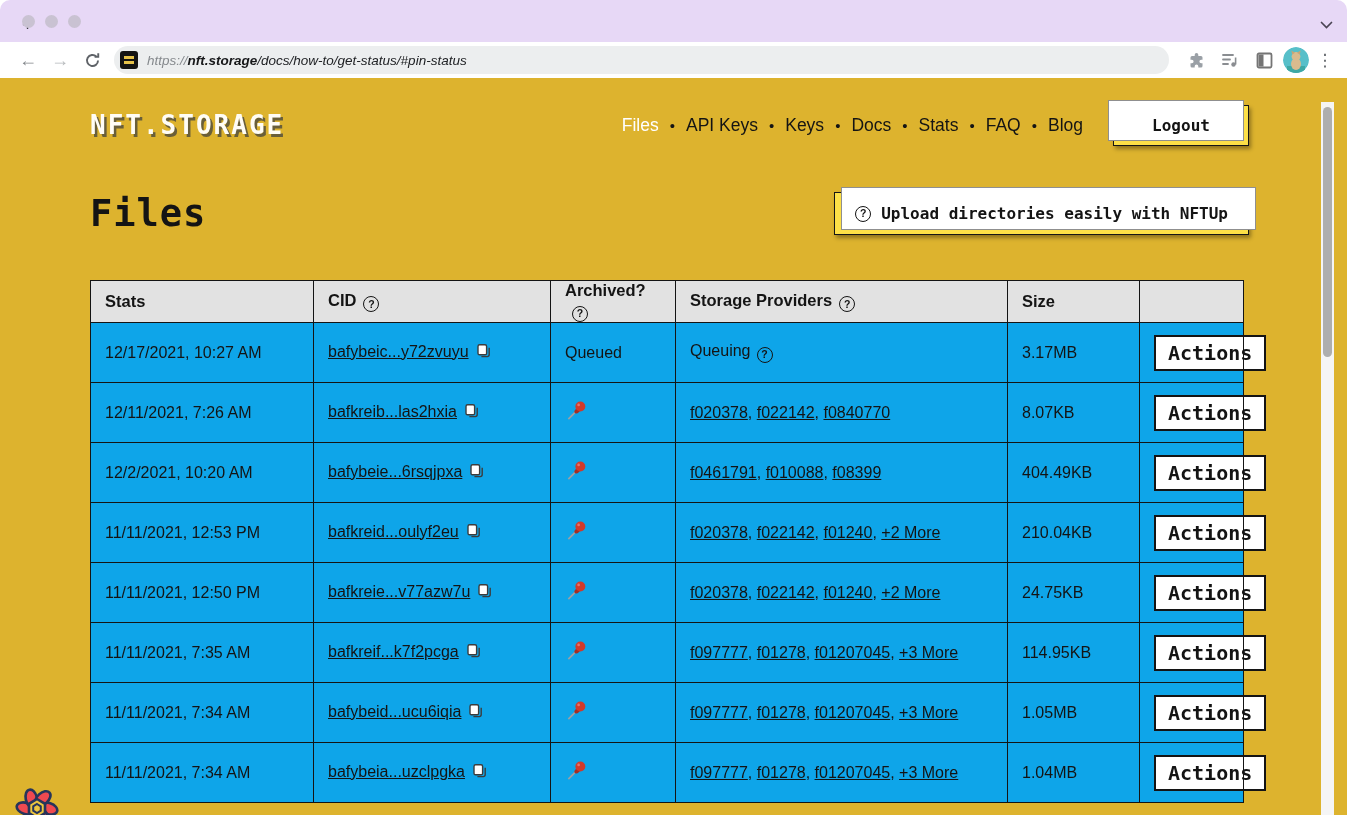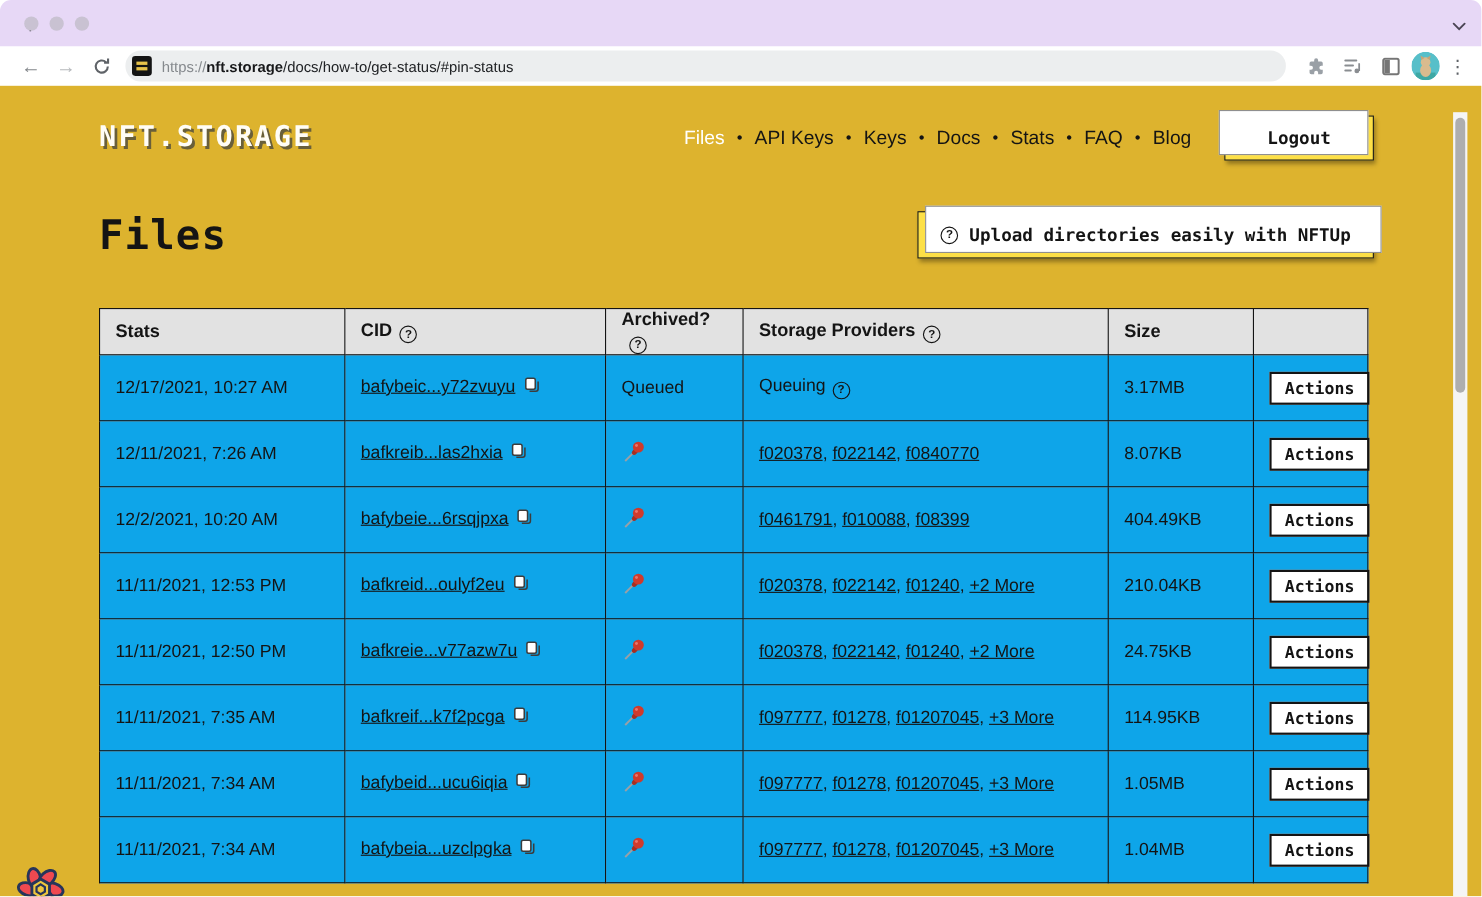--- a/index.html
+++ b/index.html
@@ -19,21 +19,21 @@
   .strip-chevron { position:absolute; right:14px; top:16px; }
 
   .favicon { width:18px; height:18px; min-width:18px; background:#141414; border-radius:3px; position:relative; }
   .favicon::after { content:""; position:absolute; left:4px; top:5px; width:10px; height:3px; background:#e6c24a; box-shadow:0 5px 0 #e6c24a; }
 
   .toolbar { height:36px; background:#fff; display:flex; align-items:center; padding:0 10px 0 14px; gap:4px; }
   .nav-arrow { font-size:18px; width:28px; text-align:center; }
   .arrow-back { color:#84888c; }
   .arrow-fwd { color:#b7babd; }
   .reload-btn { width:28px; display:flex; justify-content:center; }
-  .urlbar { flex:1; height:28px; background:#eceeef; border-radius:14px; display:flex; align-items:center; padding:0 14px 0 6px; margin:0 8px 0 4px; gap:9px; }
+  .urlbar { flex:1; height:28px; background:#eceeef; border-radius:14px; display:flex; align-items:center; padding:0 14px 0 6px; margin:0 8px 0 4px; gap:9px;font-style:italic; }
   .urlbar .favicon { width:18px; height:18px; }
   .url-text { font-size:13.5px; white-space:nowrap; overflow:hidden; }
   .url-scheme { color:#85898d; }
   .url-domain { color:#17181a; font-weight:700; }
   .url-path { color:#202225; }
   .tb-icon { width:30px; display:flex; justify-content:center; align-items:center; }
   .avatar { width:26px; height:26px; border-radius:50%; overflow:hidden; }
   .menu-dots { font-size:17px; color:#5f6368; width:24px; text-align:center; }
 
   
@@ -67,21 +67,21 @@
   table.files td { height:60px; font-size:16px; color:#141414; background:#0ea5e9; }
   .col-date{width:223px;} .col-cid{width:237px;} .col-arch{width:125px;} .col-prov{width:332px;} .col-size{width:132px;} .col-act{width:104px;}
   th .qicon { margin-left:7px; vertical-align:-2px; display:inline-flex; }
   td .qicon { margin-left:6px; vertical-align:-2px; display:inline-flex; }
 
   .link { text-decoration:underline; cursor:pointer; color:#141414; }
   .cid-cell { white-space:nowrap; }
   .copy-icon { display:inline-block; margin-left:7px; vertical-align:-2px; cursor:pointer; }
   .pin-wrap { display:inline-block; }
 
-  .actions-btn { background:#fff; border:2px solid #141414; font-family:"DejaVu Sans Mono", monospace; font-weight:700; font-size:15px; color:#141414; padding:4px 12px; cursor:pointer; display:block; margin:0 auto; }
+  .actions-btn { background:#fff; border:2px solid #141414; font-family:"DejaVu Sans Mono", monospace; font-weight:700; font-size:20px; color:#141414; padding:4px 12px; cursor:pointer; display:block; margin:0 auto; }
 
   .flower { position:absolute; left:14px; top:683px; }
 
   .page-scrollbar { position:absolute; right:0; top:0; width:13px; height:100%; background:#f5f5f5; }
   .page-scroll-thumb { position:absolute; right:2px; top:5px; width:9px; height:250px; border-radius:5px; background:#aeaeae; }
 </style>
 </head>
 <body>
 
 <div class="viewport">

